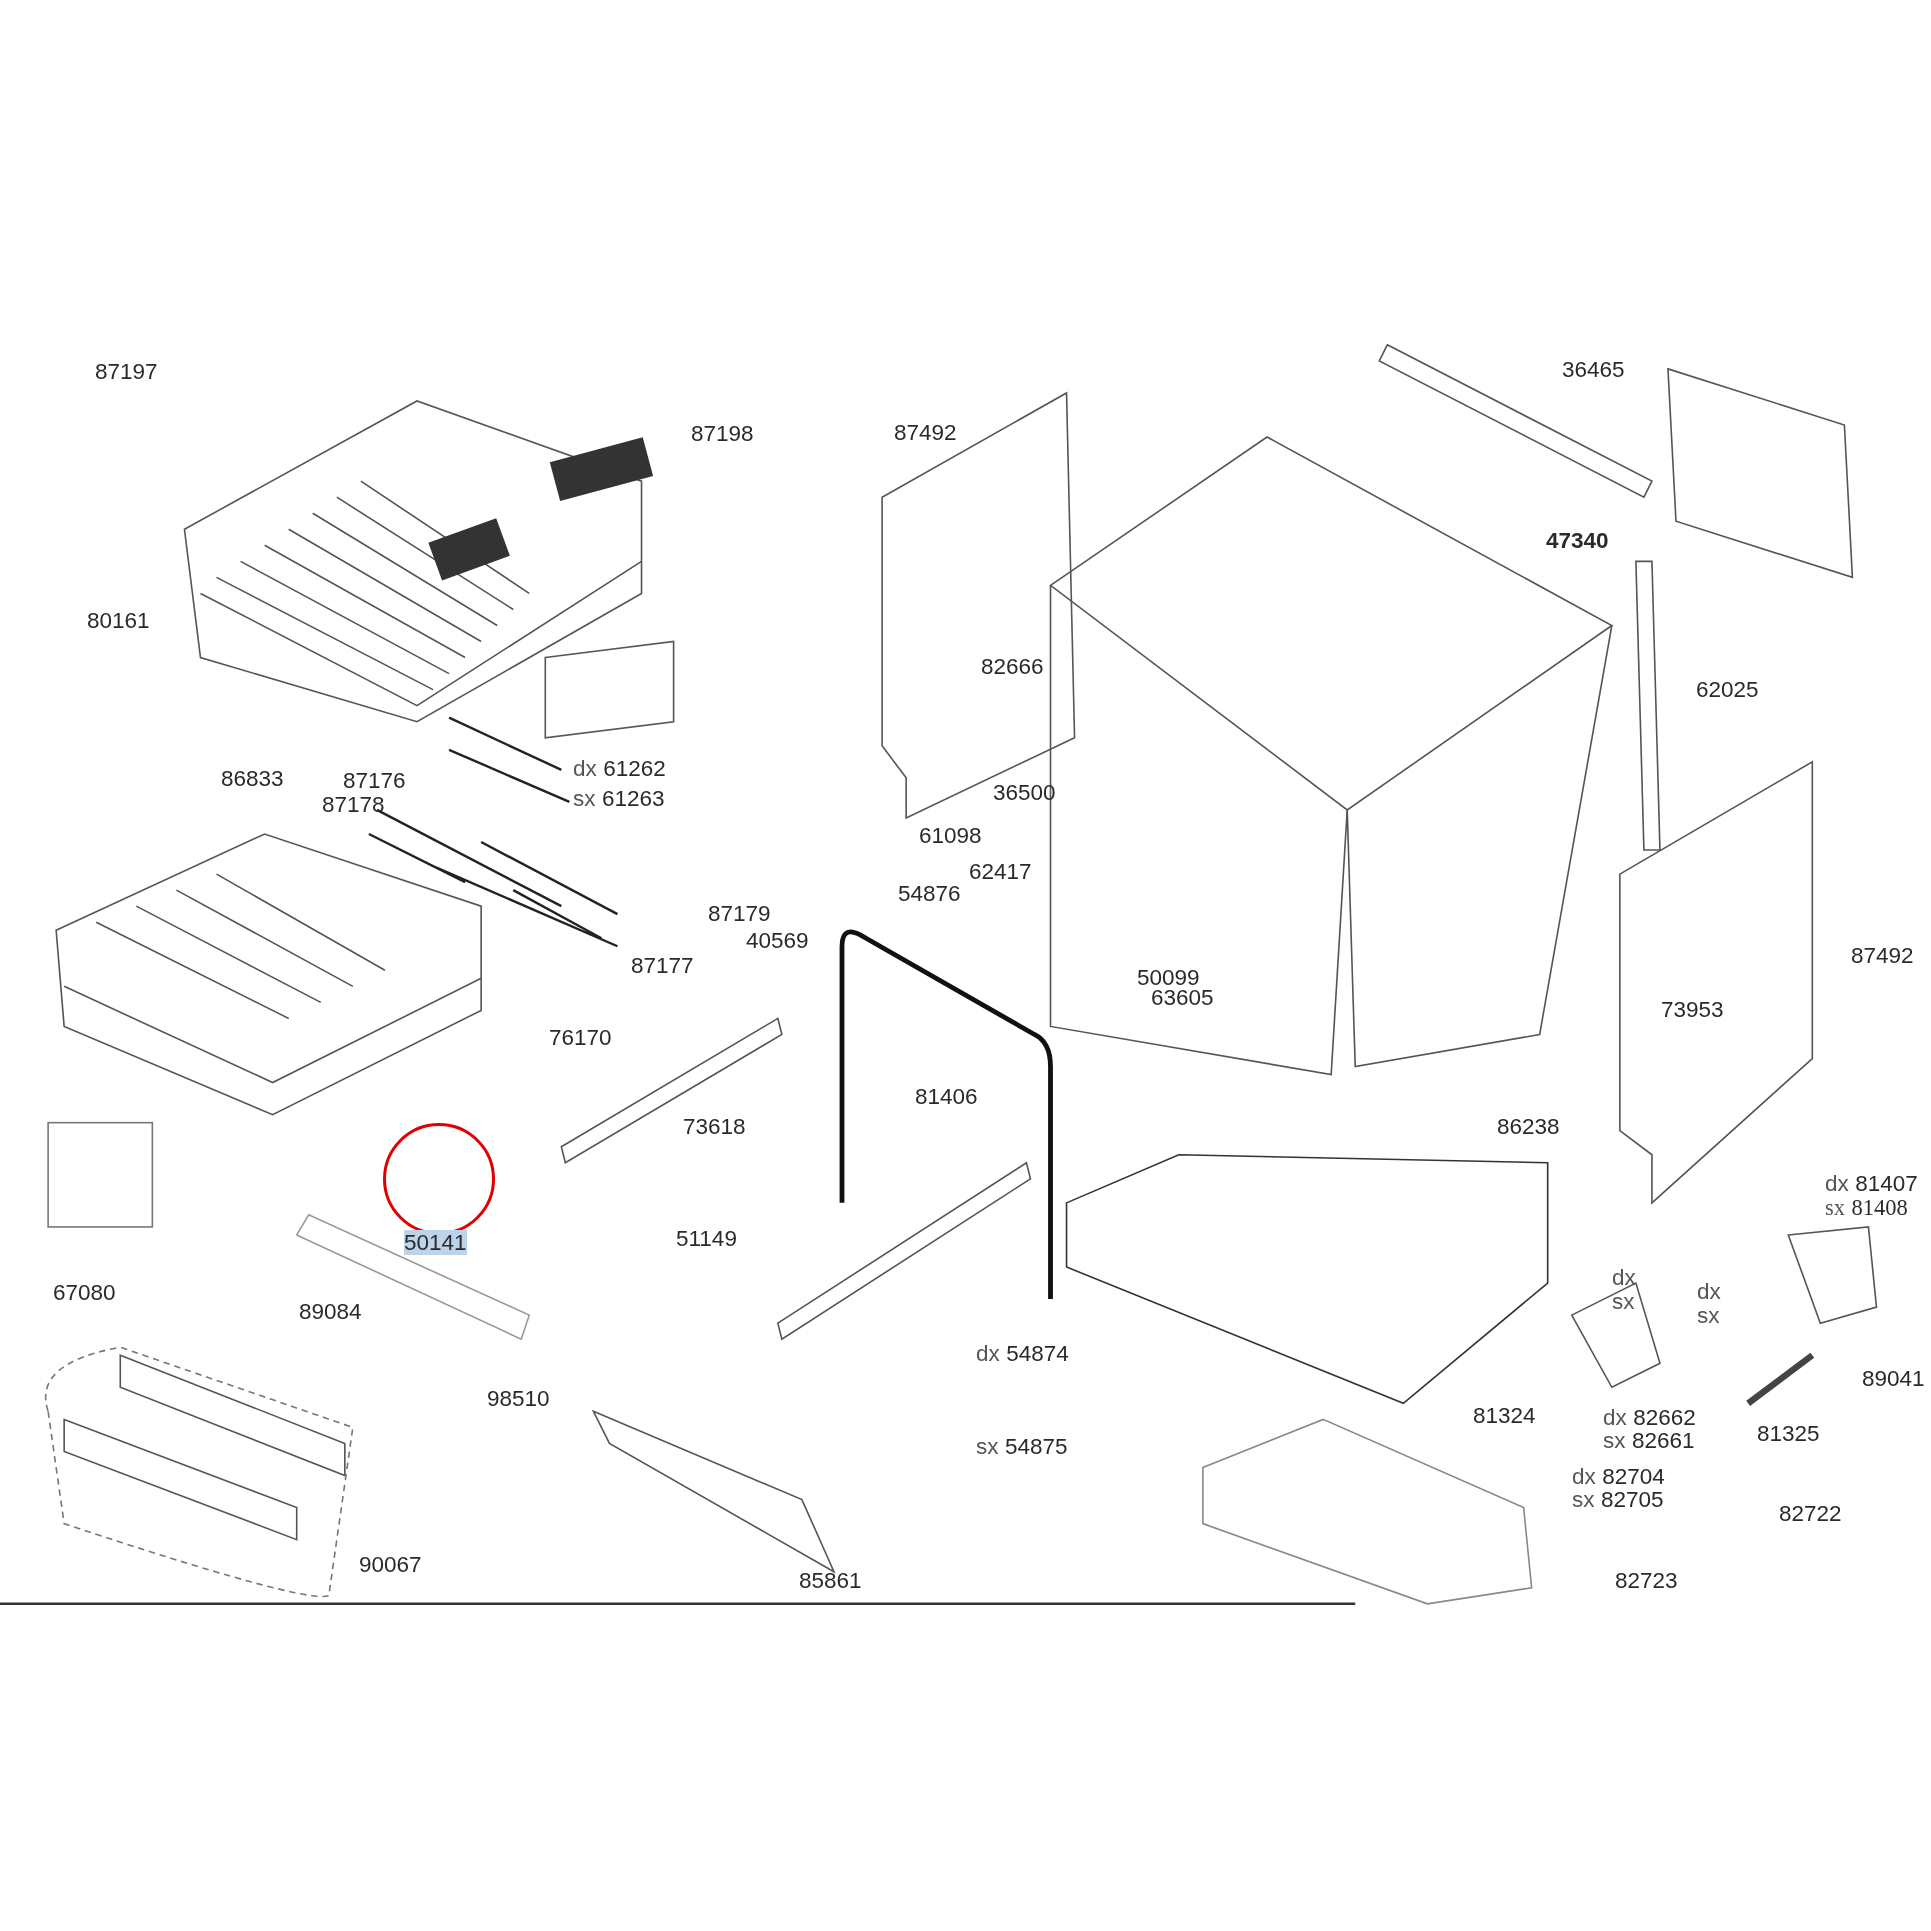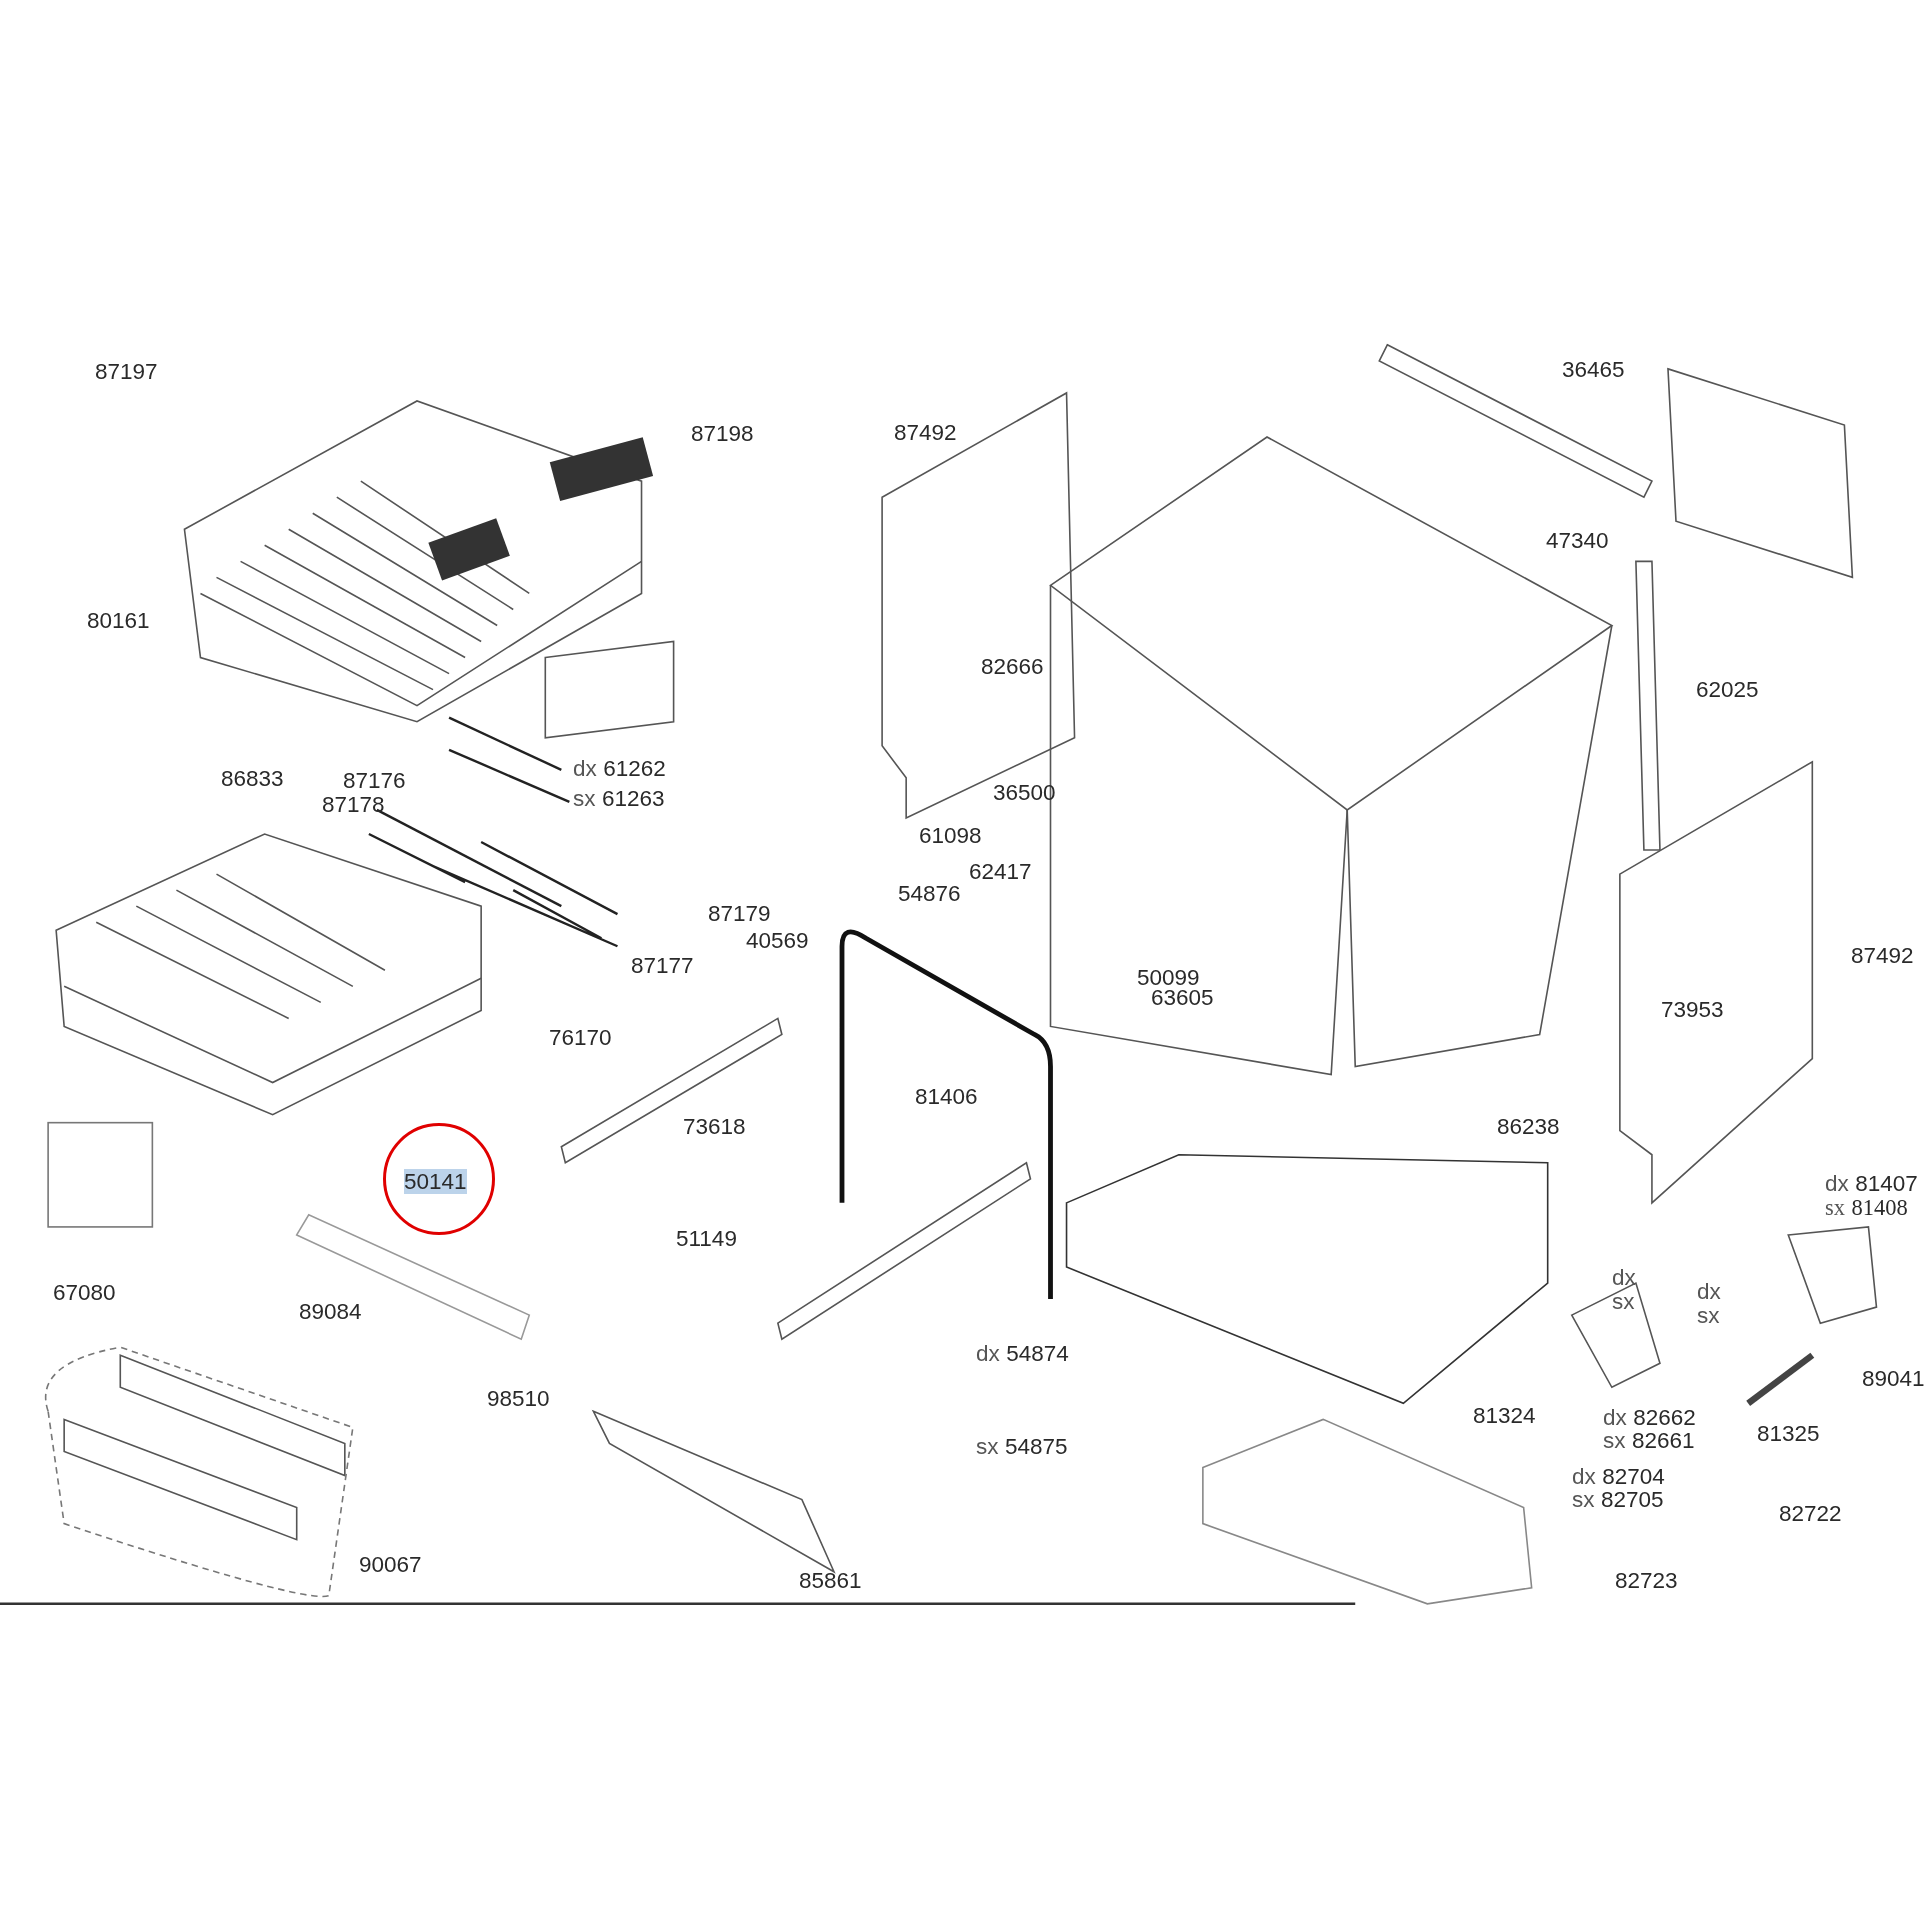--- a/index.html
+++ b/index.html
@@ -80,40 +80,40 @@
       <div class="lbl" style="left: 221px; top: 768px;"><span>86833</span></div>
       <div class="lbl" style="left: 343px; top: 770px;"><span>87176</span></div>
       <div class="lbl" style="left: 322px; top: 794px;"><span>87178</span></div>
       <div class="lbl" style="left: 573px; top: 758px;"><span class="side">dx</span><span>61262</span></div>
       <div class="lbl" style="left: 573px; top: 788px;"><span class="side">sx</span><span>61263</span></div>
       <div class="lbl" style="left: 708px; top: 903px;"><span>87179</span></div>
       <div class="lbl" style="left: 631px; top: 955px;"><span>87177</span></div>
       <div class="lbl" style="left: 746px; top: 930px;"><span>40569</span></div>
       <div class="lbl" style="left: 549px; top: 1027px;"><span>76170</span></div>
       <div class="lbl" style="left: 683px; top: 1116px;"><span>73618</span></div>
-      <div class="lbl" style="left: 404px; top: 1171px;"><span class="hl">50141</span></div>
+      <div class="lbl" style="left: 404px; top: 1232px;"><span class="hl">50141</span></div>
       <div class="lbl" style="left: 676px; top: 1228px;"><span>51149</span></div>
       <div class="lbl" style="left: 53px; top: 1282px;"><span>67080</span></div>
       <div class="lbl" style="left: 299px; top: 1301px;"><span>89084</span></div>
       <div class="lbl" style="left: 487px; top: 1388px;"><span>98510</span></div>
       <div class="lbl" style="left: 359px; top: 1554px;"><span>90067</span></div>
       <div class="lbl" style="left: 799px; top: 1570px;"><span>85861</span></div>
       <div class="lbl" style="left: 894px; top: 422px;"><span>87492</span></div>
       <div class="lbl" style="left: 981px; top: 656px;"><span>82666</span></div>
       <div class="lbl" style="left: 993px; top: 782px;"><span>36500</span></div>
       <div class="lbl" style="left: 919px; top: 825px;"><span>61098</span></div>
       <div class="lbl" style="left: 969px; top: 861px;"><span>62417</span></div>
       <div class="lbl" style="left: 850px; top: 883px; margin-left: 48px;"><span>54876</span></div>
       <div class="lbl" style="left: 1137px; top: 967px;"><span>50099</span></div>
       <div class="lbl" style="left: 1151px; top: 987px;"><span>63605</span></div>
       <div class="lbl" style="left: 915px; top: 1086px;"><span>81406</span></div>
       <div class="lbl" style="left: 976px; top: 1343px;"><span class="side">dx</span><span>54874</span></div>
       <div class="lbl" style="left: 976px; top: 1400px; margin-top: 36px;"><span class="side">sx</span><span>54875</span></div>
       <div class="lbl" style="left: 1562px; top: 359px;"><span>36465</span></div>
-      <div class="lbl" style="left: 1546px; top: 530px;"><span>47340</span></div>
+      <div class="lbl" style="left: 1546px; top: 530px; font-weight: bold;"><span>47340</span></div>
       <div class="lbl" style="left: 1696px; top: 679px;"><span>62025</span></div>
       <div class="lbl" style="left: 1851px; top: 945px;"><span>87492</span></div>
       <div class="lbl" style="left: 1661px; top: 999px;"><span>73953</span></div>
       <div class="lbl" style="left: 1497px; top: 1116px;"><span>86238</span></div>
       <div class="lbl" style="left: 1825px; top: 1173px;"><span class="side">dx</span><span>81407</span></div>
       <div class="lbl" style="left: 1825px; top: 1197px; font-family: Liberation Serif, serif;"><span class="side">sx</span><span>81408</span></div>
       <div class="lbl" style="left: 1612px; top: 1267px;"><span class="side">dx</span></div>
       <div class="lbl" style="left: 1612px; top: 1291px;"><span class="side">sx</span></div>
       <div class="lbl" style="left: 1697px; top: 1281px;"><span class="side">dx</span></div>
       <div class="lbl" style="left: 1697px; top: 1305px;"><span class="side">sx</span></div>

